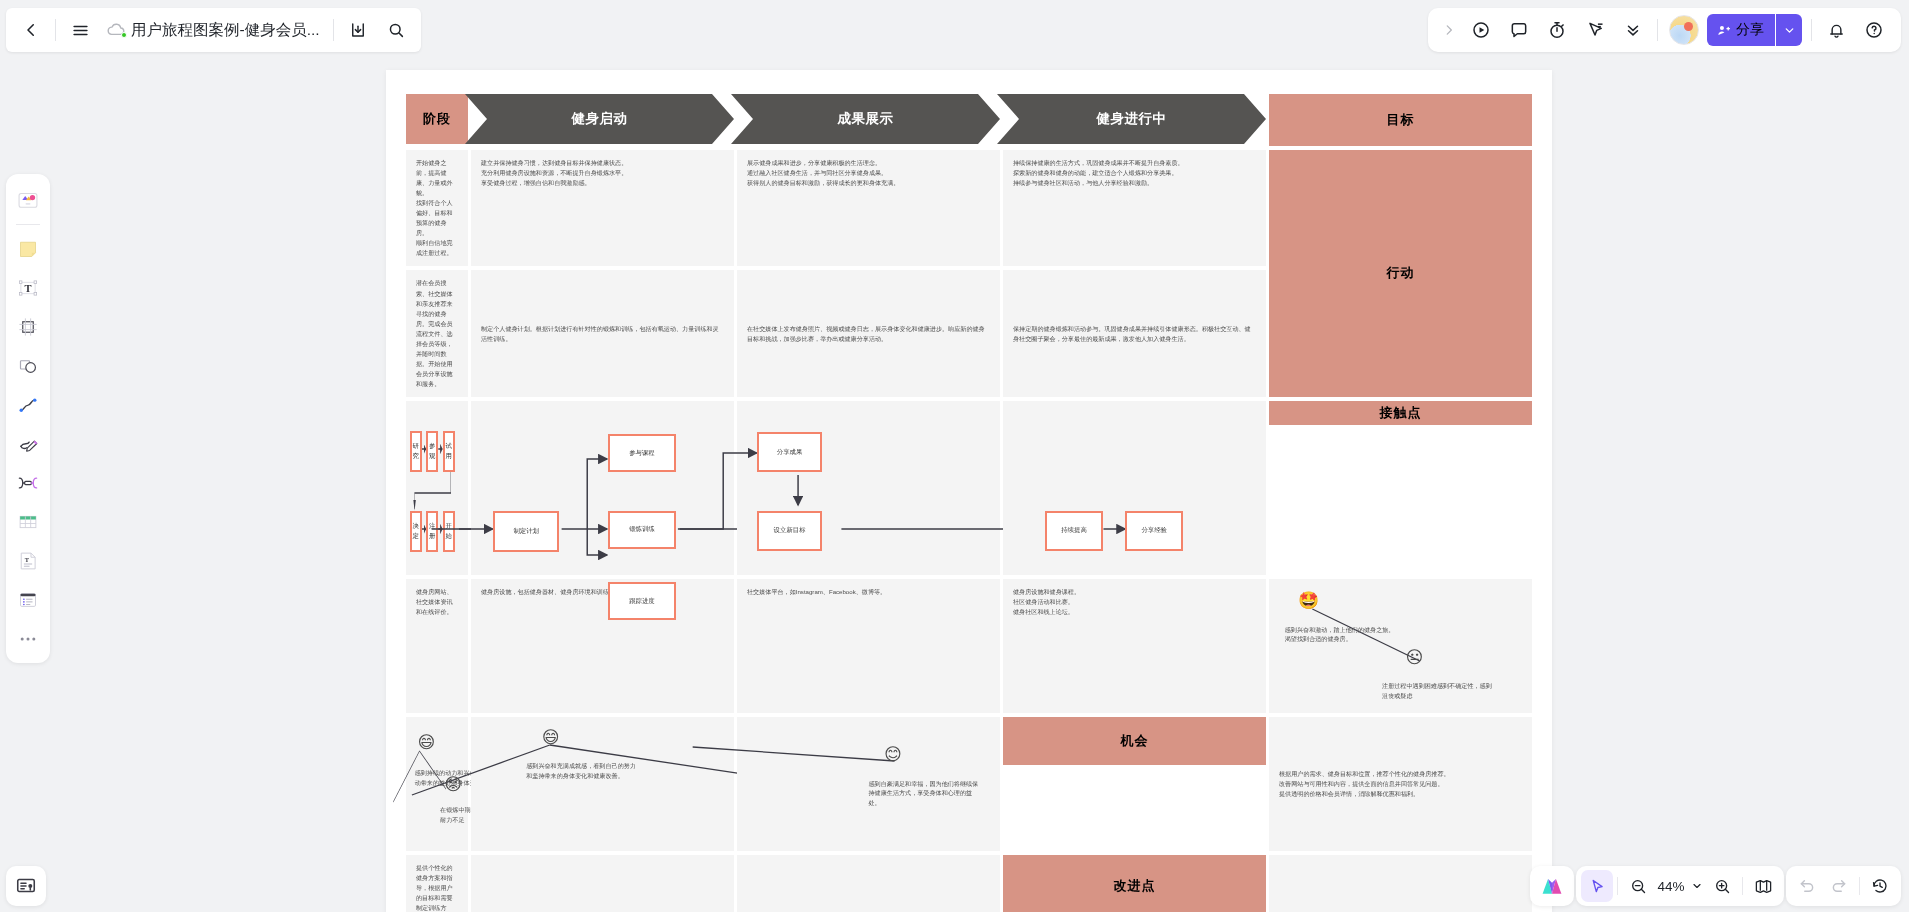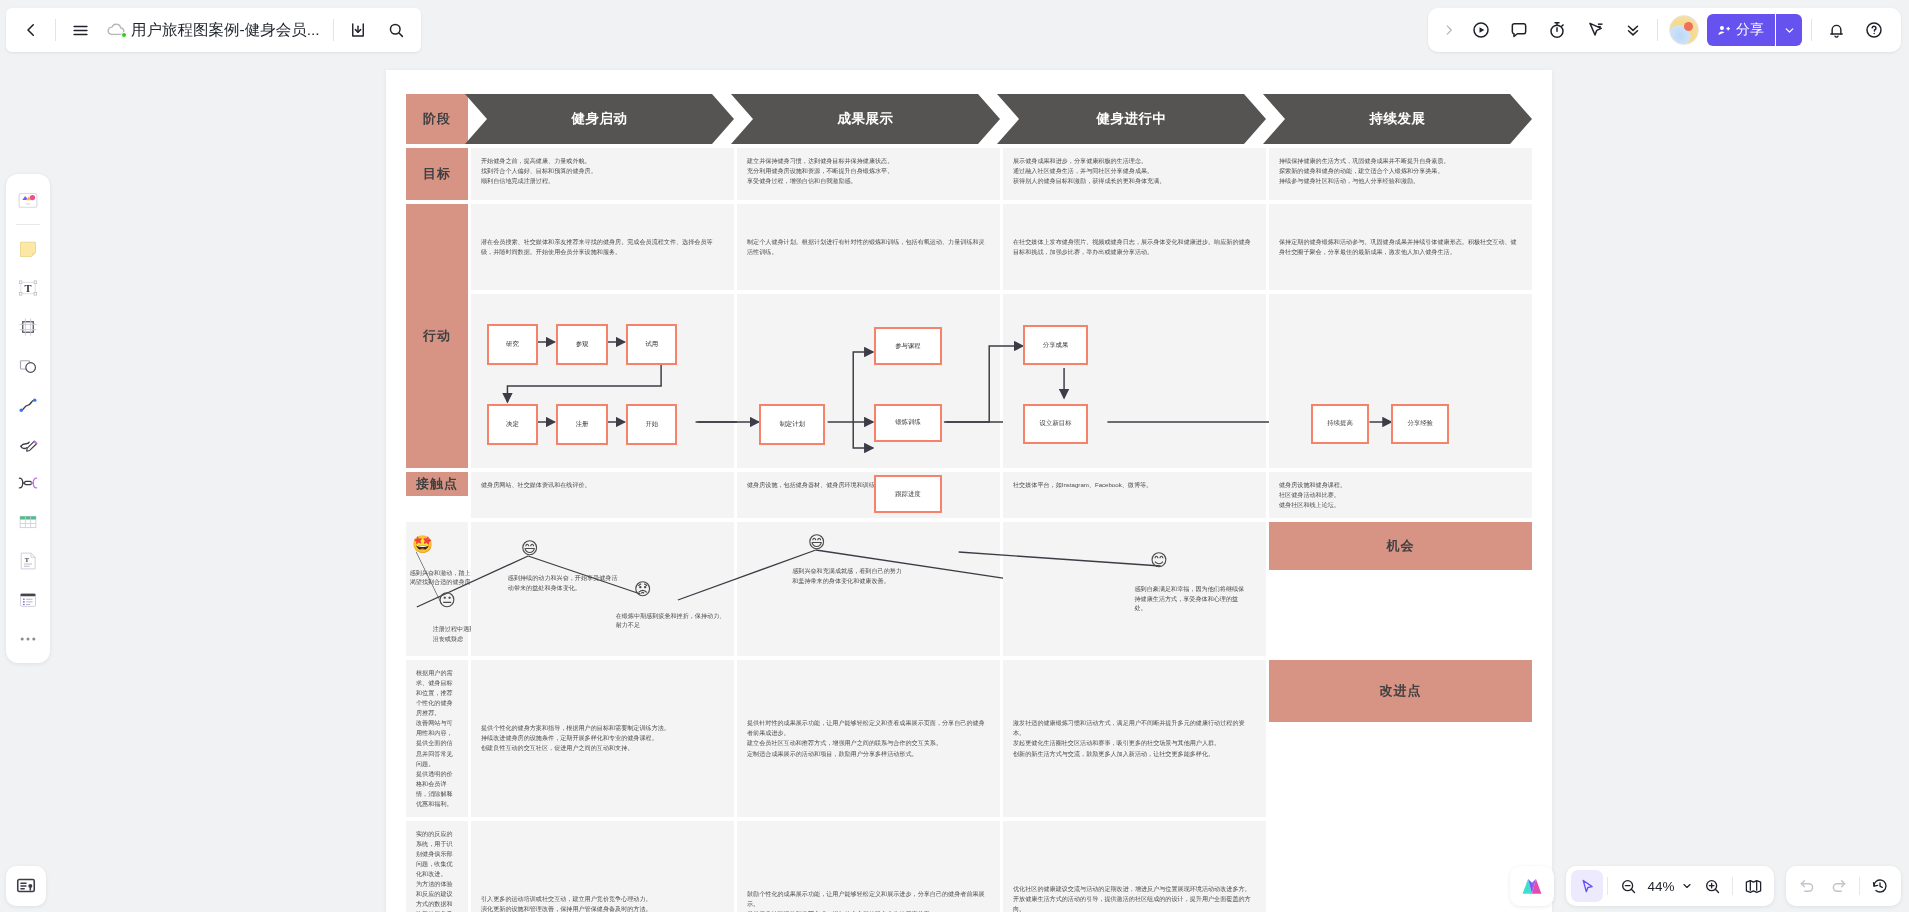--- a/index.html
+++ b/index.html
@@ -51,21 +51,21 @@
     background: radial-gradient(circle at 35% 70%, #bcd8f5 0%, #cfe3f8 40%, #f6d98a 41%, #f7e3b0 100%);
     position: relative; overflow: hidden; margin: 0 6px; cursor: pointer;
     border: 1px solid #e6e6ea;
   }
   .avatar::after {
     content:''; position:absolute; width:9px; height:9px; border-radius:50%;
     background:#f0705a; right:5px; top:6px;
   }
   .share-btn {
     display: flex; align-items: center; height: 32px;
-    background: #6552ef; color: #ffffff; border-radius: 6px 0 0 6px;
+    background: #6552ef; color: #000000; border-radius: 6px 0 0 6px;
     padding: 0 11px 0 9px; font-size: 14px; cursor: pointer; gap: 5px;
     border: none;
   }
   .share-caret {
     height: 32px; width: 26px; background: #6552ef; color: #fff;
     border-radius: 0 6px 6px 0; display: flex; align-items: center; justify-content: center;
     margin-left: 1px; cursor: pointer; border: none;
   }
   .share-group { display: flex; align-items: center; margin: 0 4px 0 2px; }
 
@@ -82,21 +82,21 @@
   }
   .lt-divider { width: 24px; height: 1px; background: #e8e8ec; margin: 3px 0; }
 
   
   .bl-pill {
     position: absolute; left: 6px; bottom: 6px; width: 40px; height: 40px;
     background: #fff; border-radius: 10px; display: flex;
     align-items: center; justify-content: center; cursor: pointer;
     box-shadow: 0 1px 4px rgba(0,0,0,.08); z-index: 35;
   }
-  .br-wrap { position: absolute; right: 8px; bottom: 6px; display: flex; align-items: center; gap: 12px; z-index: 35; }
+  .br-wrap { position: absolute; right: 8px; bottom: 6px; display: flex; align-items: center; gap: 2px; z-index: 35; }
   .br-pill {
     background: #fff; border-radius: 10px; height: 40px;
     display: flex; align-items: center; padding: 0 5px;
     box-shadow: 0 1px 4px rgba(0,0,0,.08);
   }
   .logo-pill { width: 44px; justify-content: center; }
   .brand-logo { width: 22px; height: 20px; }
   .bb-btn {
     width: 32px; height: 32px; border-radius: 7px; display: flex;
     align-items: center; justify-content: center; cursor: pointer; color: #1f2329;
@@ -118,21 +118,21 @@
     box-shadow: 0 1px 5px rgba(0,0,0,.06);
   }
   #grid {
     position: absolute; left: 20px; top: 24px; width: 1126px;
     display: grid;
     grid-template-columns: 62px repeat(4, 1fr);
     column-gap: 3px; row-gap: 4px;
   }
 
   .rowlabel {
-    background: #d79485; color: #404040; display: flex;
+    background: #d79485; color: #000000; display: flex;
     align-items: center; justify-content: center;
     font-size: 13px; font-weight: 700; letter-spacing: 1px;
   }
   .stage-cell {
     position: relative; height: 50px; color: #fff;
     display: flex; align-items: center; justify-content: center;
     font-size: 13.5px; font-weight: 700; letter-spacing: .5px;
     background: #555452;
     clip-path: polygon(0 0, calc(100% - 22px) 0, 100% 50%, calc(100% - 22px) 100%, 0 100%, 22px 50%);
     margin-left: -6px;
@@ -383,21 +383,20 @@
 </div>
 
 <div id="canvas">
   <div id="board">
     <div id="grid">
 
       <div class="rowlabel" style="height:50px;">阶段</div>
       <div class="stage-cell">健身启动</div>
       <div class="stage-cell">成果展示</div>
       <div class="stage-cell">健身进行中</div>
-      <div class="stage-cell">持续发展</div>
 
       <div class="rowlabel" style="height:52px;">目标</div>
       <div class="cell tall">
           <div>
             <p>开始健身之前，提高健康、力量或外貌。</p>
             <p>找到符合个人偏好、目标和预算的健身房。</p>
             <p>顺利自信地完成注册过程。</p>
           </div>
         </div>
       <div class="cell tall">

